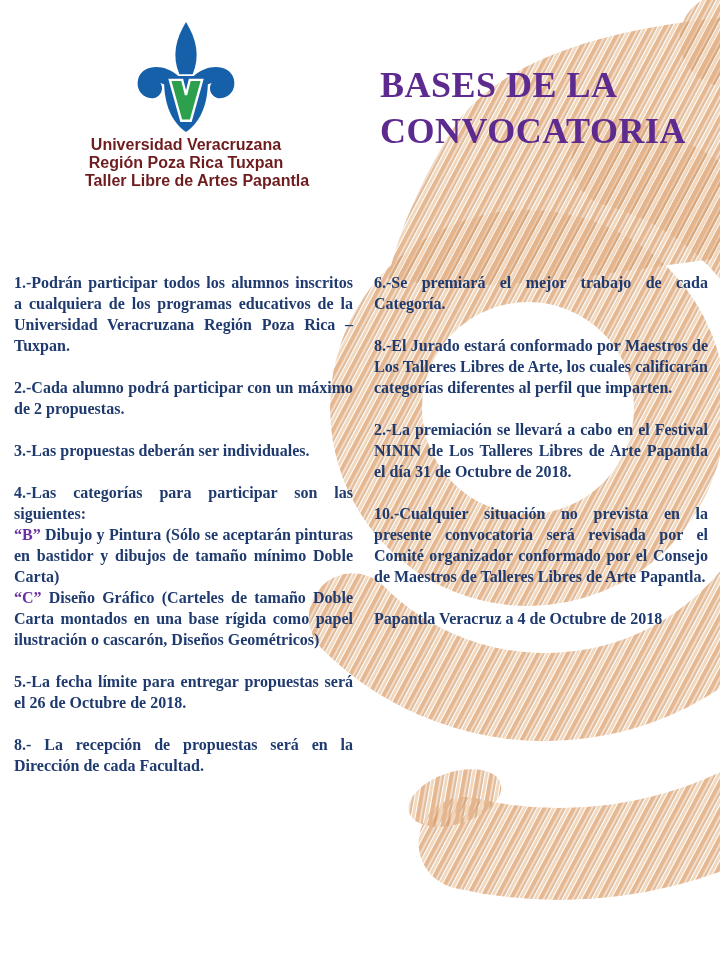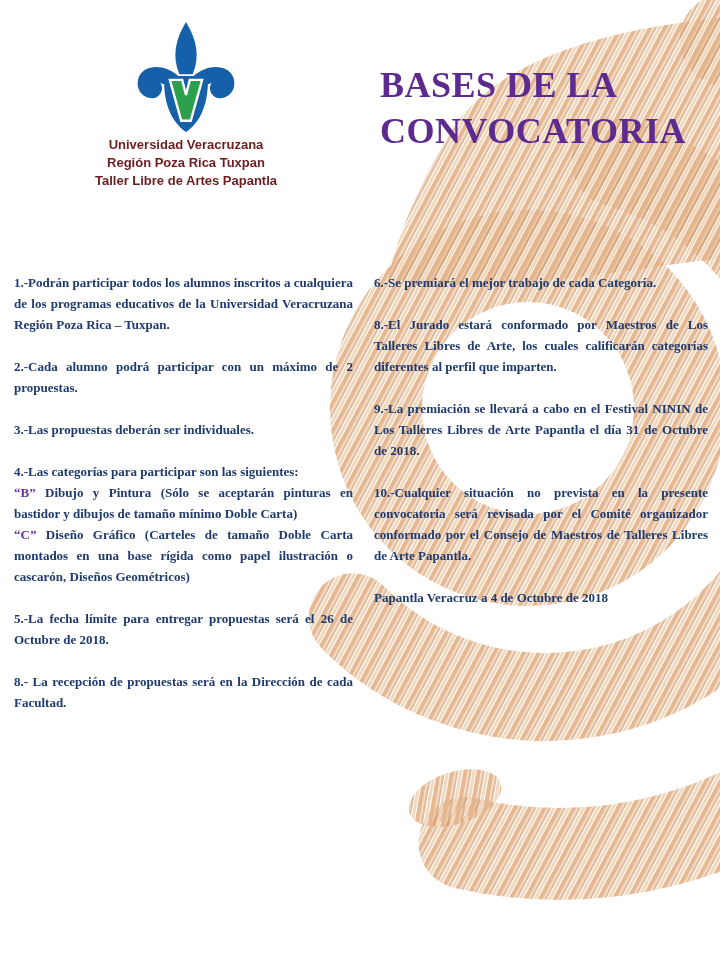--- a/index.html
+++ b/index.html
@@ -6,34 +6,34 @@
   .page{
     position:relative;width:720px;height:960px;overflow:hidden;background:#ffffff;
     font-family:"Liberation Serif", serif;
   }
   .texture{position:absolute;left:0;top:0;width:720px;height:960px;z-index:0;}
   .content{position:absolute;left:0;top:0;width:720px;height:960px;z-index:1;}
 
   .brand{position:absolute;left:85px;top:20px;width:202px;text-align:center;}
   .logo{display:block;margin:0 auto 2px auto;}
   .inst{
-    font-family:"Liberation Sans", sans-serif;font-weight:bold;font-size:13px;
+    font-family:"Liberation Sans", sans-serif;font-weight:bold;font-size:16px;
     line-height:18px;color:#6e1c1e;white-space:nowrap;
   }
 
   .title{
     position:absolute;left:380px;top:62px;width:330px;margin:0;
     font-family:"Liberation Serif", serif;font-weight:bold;font-size:36px;line-height:46px;
     color:#5d2b8f;letter-spacing:0.5px;
   }
   .title .tl{display:block;}
 
   .col{
     position:absolute;top:272px;
-    font-size:13px;line-height:21px;font-weight:bold;color:#1f3a6e;
+    font-size:16px;line-height:21px;font-weight:bold;color:#1f3a6e;
     text-align:justify;
   }
   .col-left{left:14px;width:339px;}
   .col-right{left:374px;width:334px;}
   .para{margin:0 0 21px 0;}
   .tight{margin:0;}
   .cat{margin:0;}
   .cat-letter{color:#6a2fa0;}
 </style>
 </head>
@@ -101,19 +101,19 @@
         <p class="cat"><span class="cat-letter">“C”</span> <span>Diseño Gráfico (Carteles de tamaño Doble Carta montados en una base rígida como papel ilustración o cascarón, Diseños Geométricos)</span></p>
       </div>
 
       <p class="para">5.-La fecha límite para entregar propuestas será el 26 de Octubre de 2018.</p>
       <p class="para">8.- La recepción de propuestas será en la Dirección de cada Facultad.</p>
     </section>
 
     <section class="col col-right">
       <p class="para">6.-Se premiará el mejor trabajo de cada Categoría.</p>
       <p class="para">8.-El Jurado estará conformado por Maestros de Los Talleres Libres de Arte, los cuales calificarán categorías diferentes al perfil que imparten.</p>
-      <p class="para">9.-La premiación se llevará a cabo en el Festival NININ de Los Talleres Libres de Arte Papantla el día 31 de Octubre de 2018.</p>
+      <p class="para">2.-La premiación se llevará a cabo en el Festival NININ de Los Talleres Libres de Arte Papantla el día 31 de Octubre de 2018.</p>
       <p class="para">10.-Cualquier situación no prevista en la presente convocatoria será revisada por el Comité organizador conformado por el Consejo de Maestros de Talleres Libres de Arte Papantla.</p>
       <p class="para">Papantla Veracruz a 4 de Octubre de 2018</p>
     </section>
 
   </div>
 </div>
 
 </body></html>

